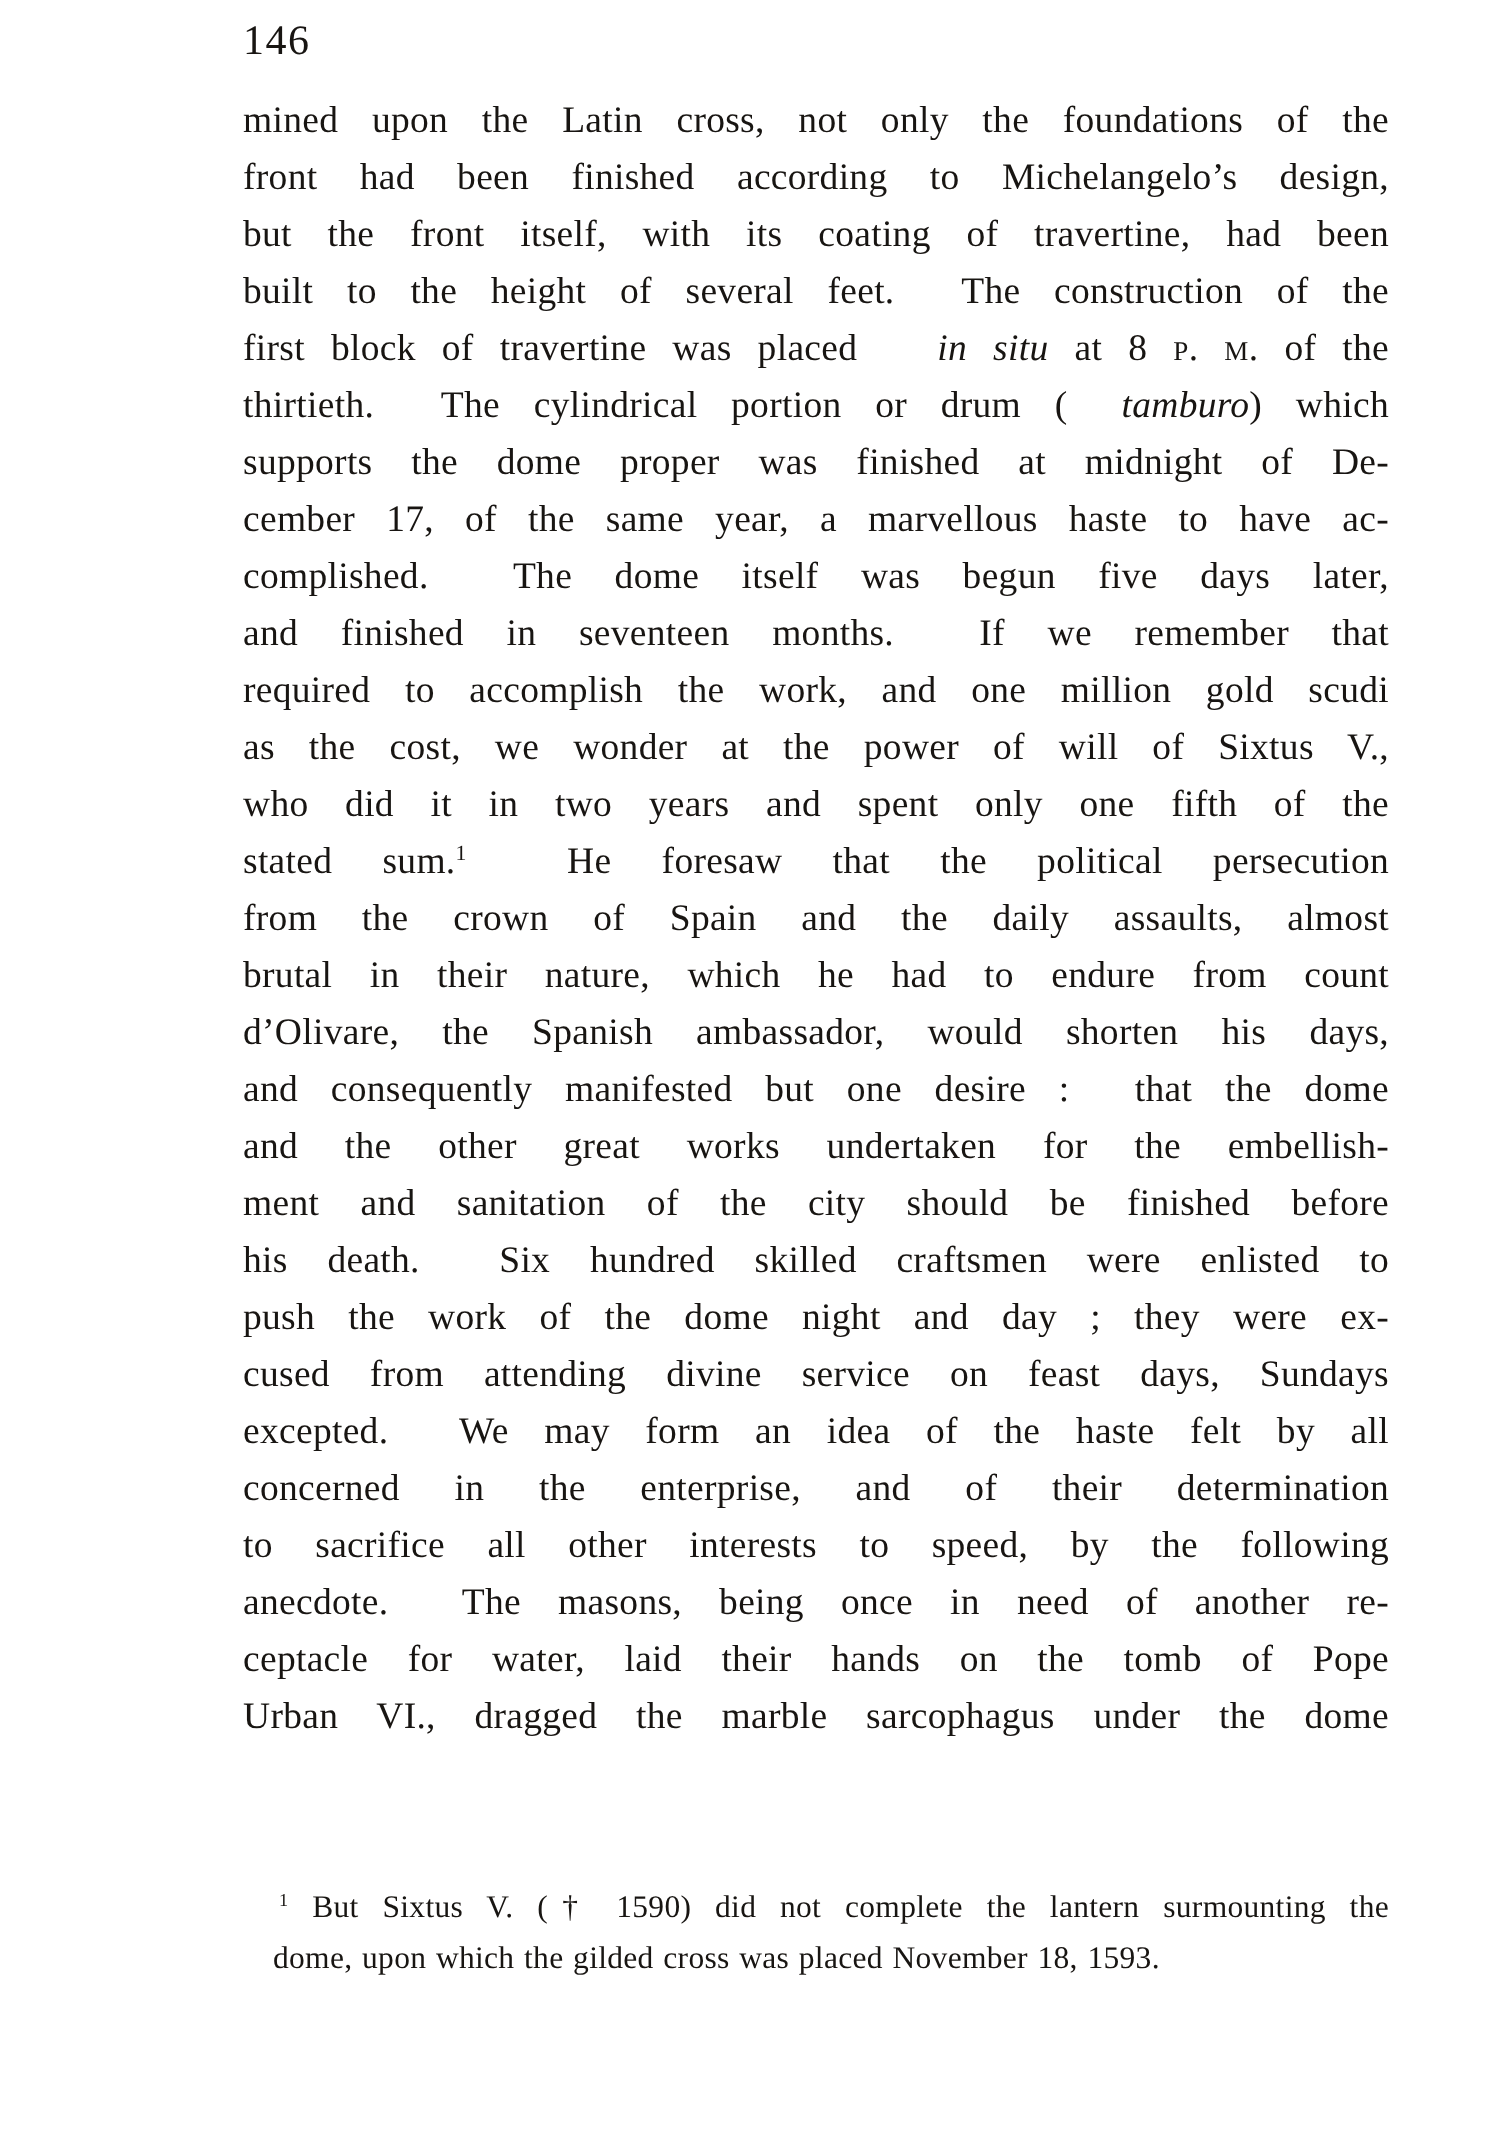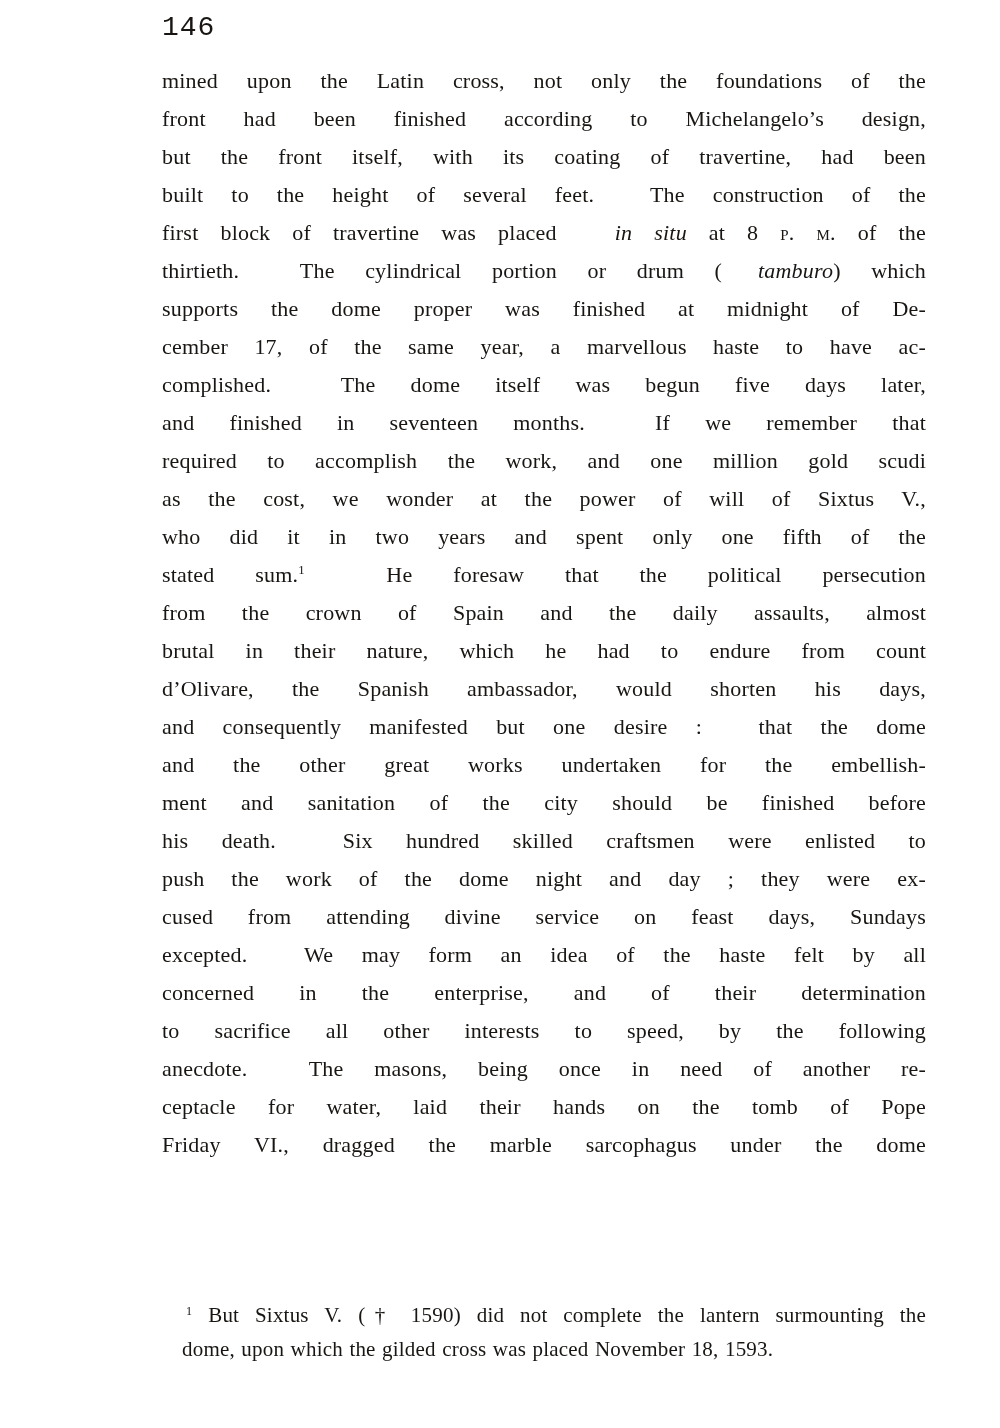--- a/index.html
+++ b/index.html
@@ -10,50 +10,50 @@
   }
   .page {
     position: relative;
     width: 1000px; height: 1428px;
     background: #ffffff;
     color: #181512;
     overflow: hidden;
   }
   .header-row {
     position: absolute;
-    top: 12px; left: 162px; width: 764px; height: 40px; font-family: Liberation Mono, monospace;
+    top: 12px; left: 162px; width: 764px; height: 40px;
   }
   .page-number {
     position: absolute; left: 0; top: 0;
     font-size: 28px; letter-spacing: 1px;
   }
   .running-title {
     position: absolute; left: 0; right: 0; top: 3px;
     text-align: center;
     font-style: italic;
     font-size: 23px;
     letter-spacing: 0.18em;
     word-spacing: 0.35em;
   }
   .body-text {
     position: absolute;
     top: 62px; left: 162px; width: 764px;
-    font-size: 22px;
+    font-size: 25px;
     letter-spacing: 0.2px;
     word-spacing: 1.5px;
   }
   .body-line {
     height: 38px; line-height: 38px;
     text-align: justify;
     text-align-last: justify;
     white-space: normal;
   }
   .footnote {
     position: absolute;
-    top: 1298px; left: 162px; width: 764px;
+    top: 1254px; left: 162px; width: 764px;
     font-size: 21px;
     letter-spacing: 0.2px;
     word-spacing: 1px;
   }
   .foot-line {
     height: 34px; line-height: 34px;
     text-align: justify;
     text-align-last: justify;
   }
   .foot-line:first-child { text-indent: 24px; }
@@ -95,19 +95,19 @@
       <div class="body-line"><span>and the other great works undertaken for the embellish-</span></div>
       <div class="body-line"><span>ment and sanitation of the city should be finished before</span></div>
       <div class="body-line"><span>his death.&nbsp; Six hundred skilled craftsmen were enlisted to</span></div>
       <div class="body-line"><span>push the work of the dome night and day&nbsp;; they were ex-</span></div>
       <div class="body-line"><span>cused from attending divine service on feast days, Sundays</span></div>
       <div class="body-line"><span>excepted.&nbsp; We may form an idea of the haste felt by all</span></div>
       <div class="body-line"><span>concerned in the enterprise, and of their determination</span></div>
       <div class="body-line"><span>to sacrifice all other interests to speed, by the following</span></div>
       <div class="body-line"><span>anecdote.&nbsp; The masons, being once in need of another re-</span></div>
       <div class="body-line"><span>ceptacle for water, laid their hands on the tomb of Pope</span></div>
-      <div class="body-line"><span>Friday VI., dragged the marble sarcophagus under the dome</span></div>
+      <div class="body-line"><span>Urban VI., dragged the marble sarcophagus under the dome</span></div>
     </div>
   <div class="footnote">
       <div class="foot-line"><span class="sup">1</span><span> But Sixtus V. († 1590) did not complete the lantern surmounting the</span></div>
       <div class="foot-line"><span>dome, upon which the gilded cross was placed November 18, 1593.</span></div>
     </div>
 </div>
 
 </body></html>

